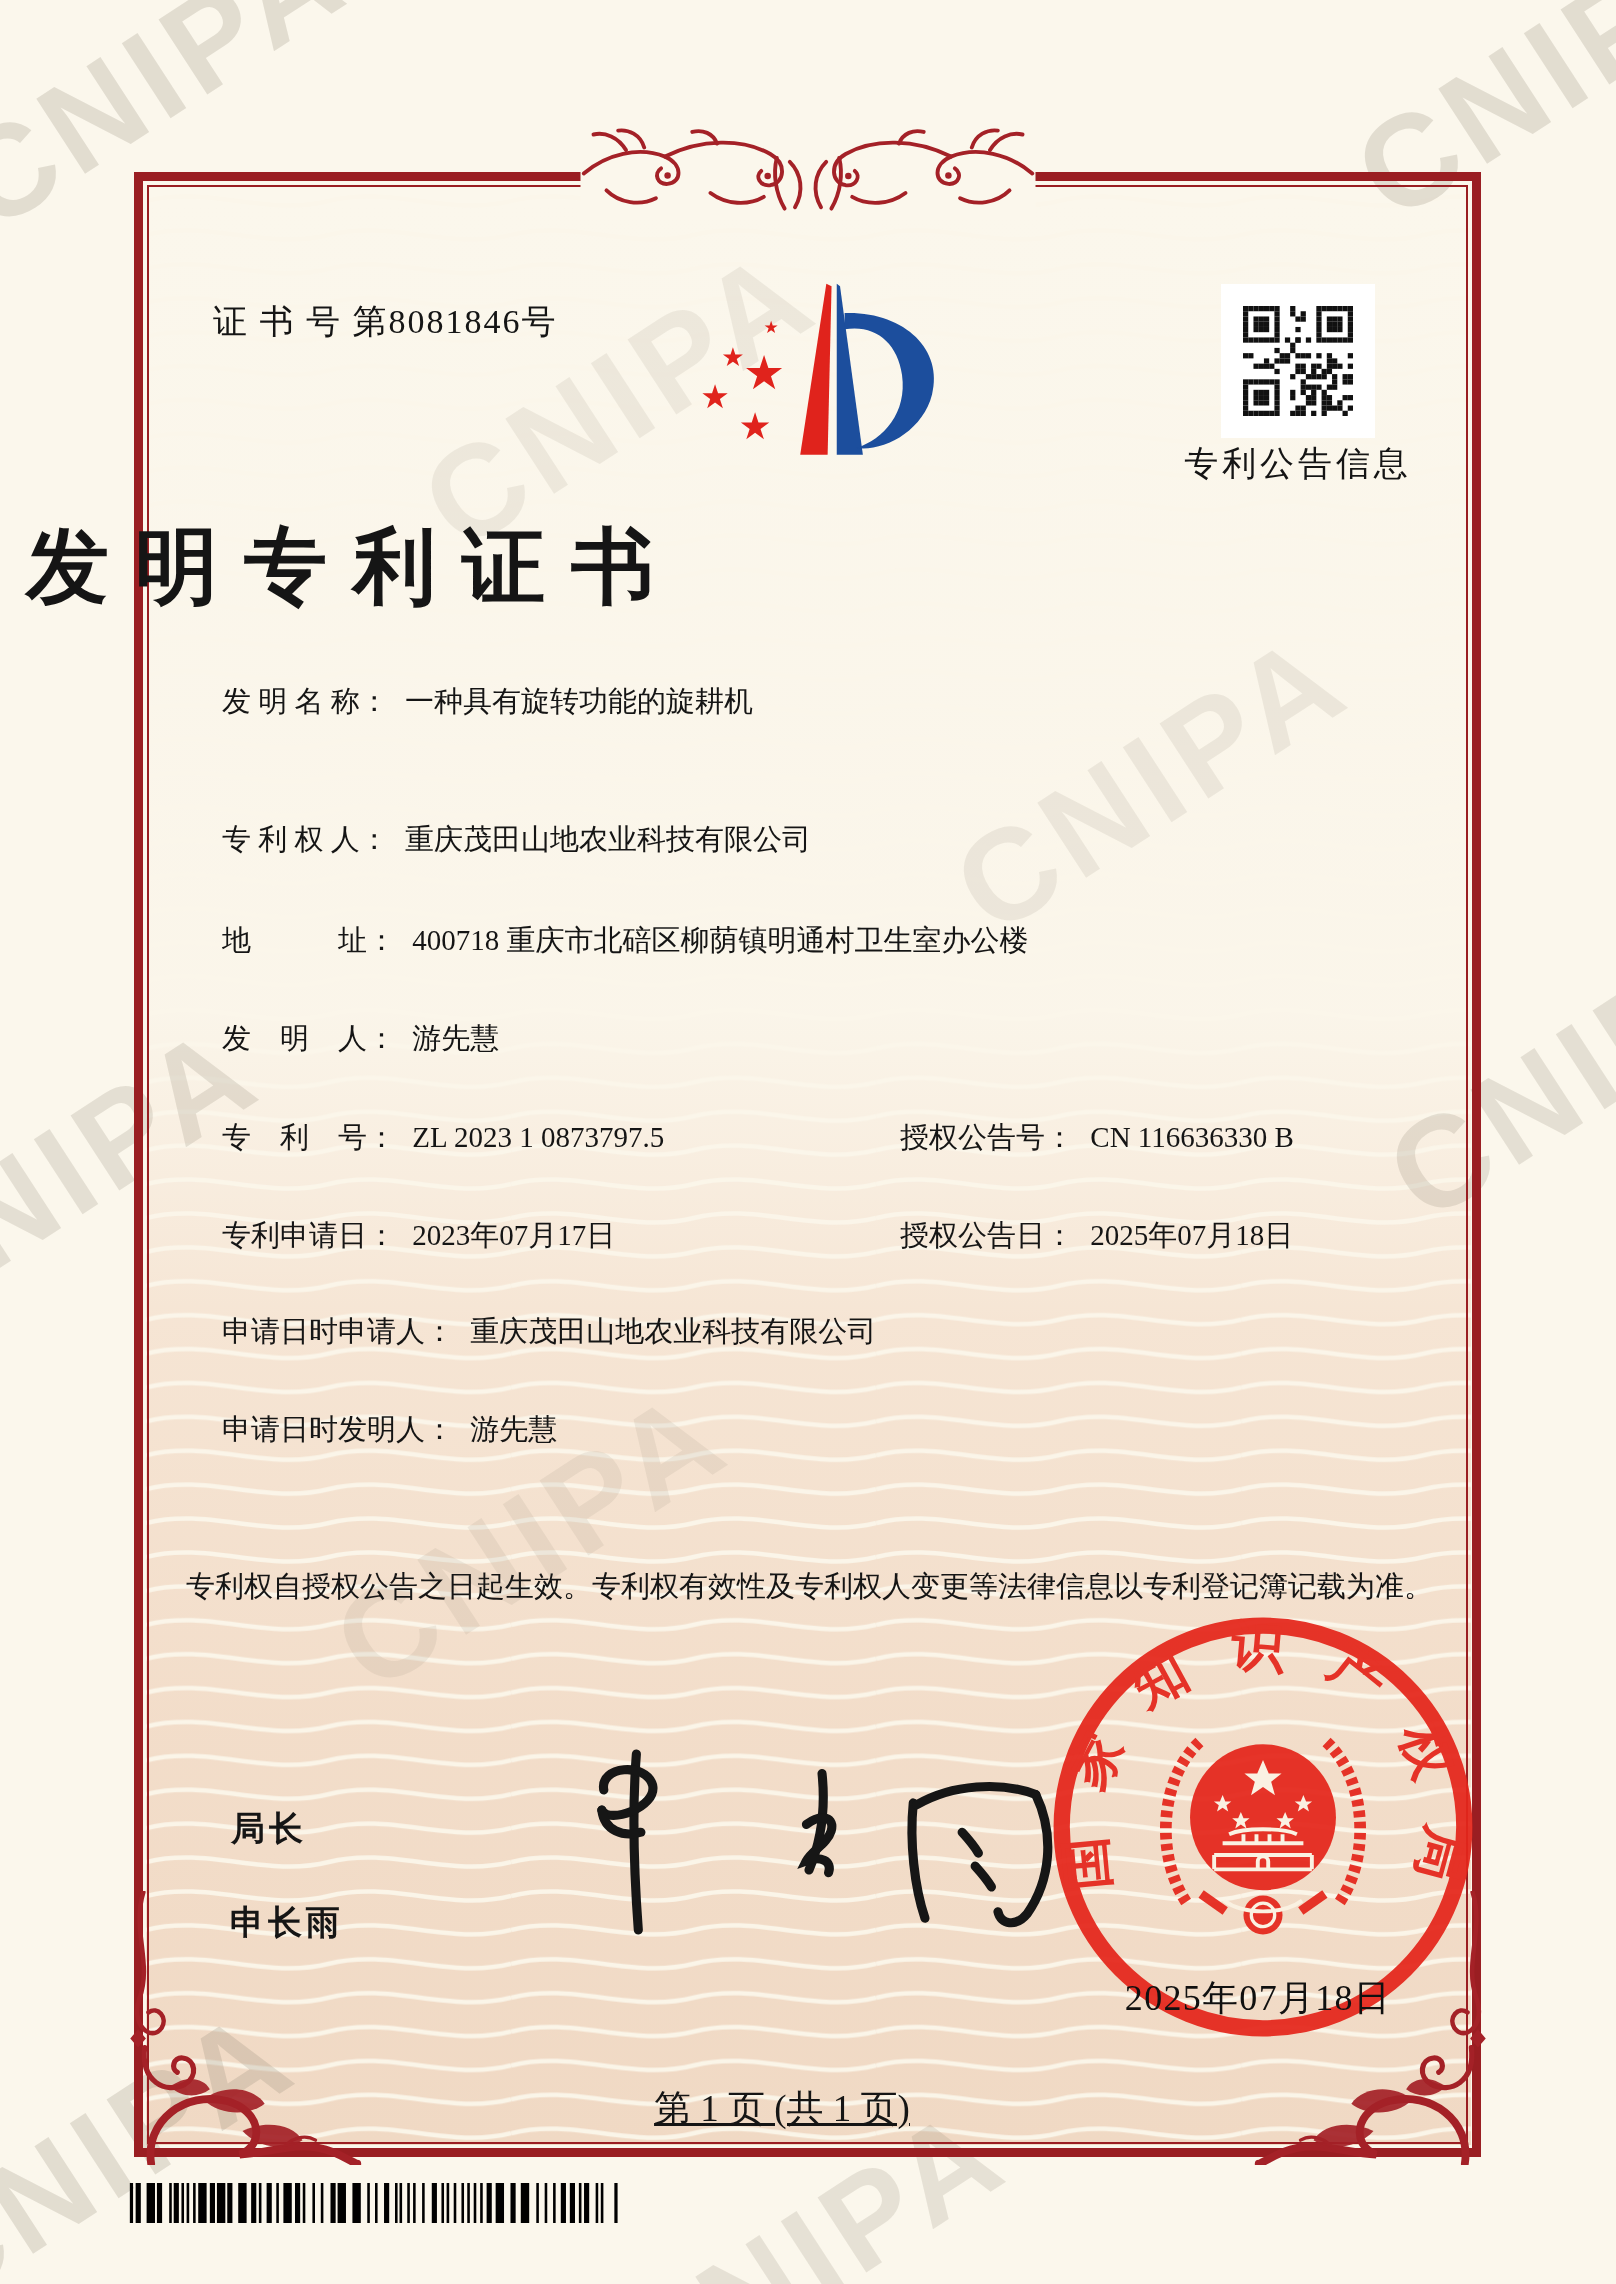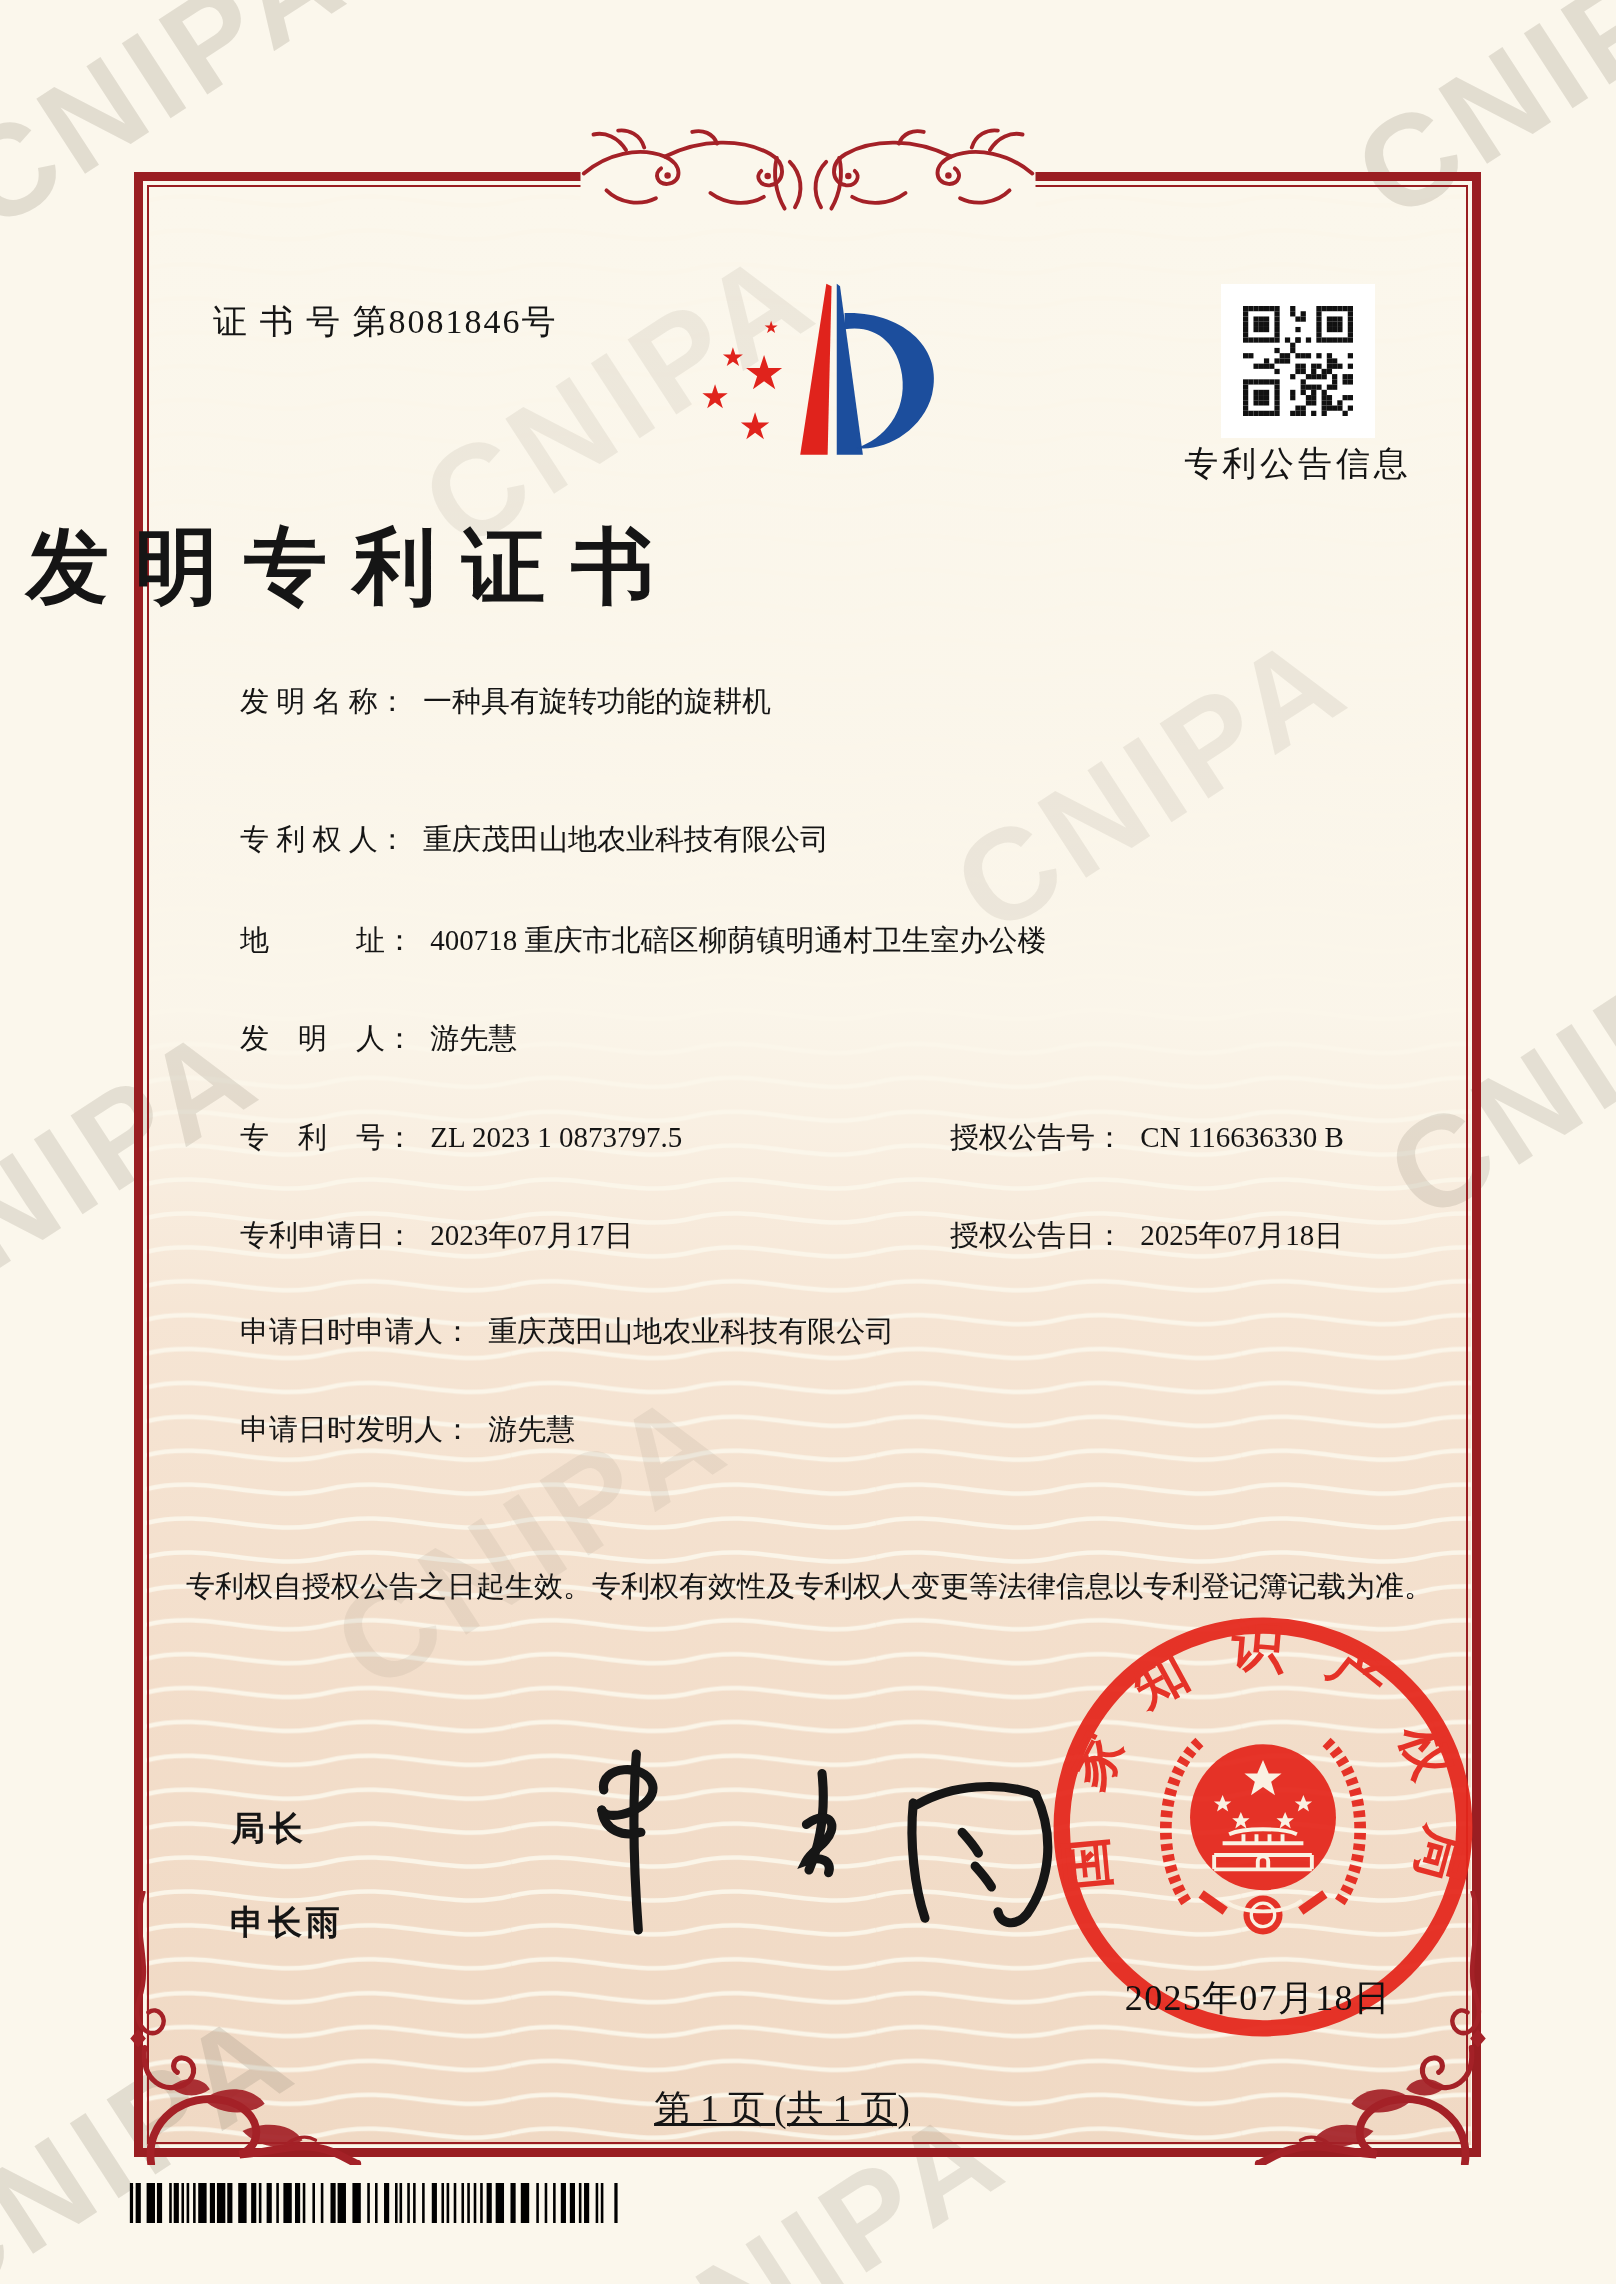--- a/index.html
+++ b/index.html
@@ -43,24 +43,24 @@
   .logo svg{position:absolute;left:0;top:0;}
   .logo .star{position:absolute;color:#E0231C;line-height:1;transform:translate(-50%,-50%);font-family:"DejaVu Sans",sans-serif;}
   .qr-box{position:absolute;left:1221px;top:284px;width:154px;height:154px;background:#ffffff;z-index:5;}
   .qr-box svg{position:absolute;left:21.5px;top:21.5px;fill:#111;}
   .qr-caption{position:absolute;left:1298px;top:441px;transform:translateX(-50%);font-size:34px;letter-spacing:3.9px;white-space:nowrap;z-index:5;}
   .title{
     position:absolute;left:0;top:512px;width:100%;z-index:5;
     font-size:83px;font-weight:bold;letter-spacing:26px;text-indent:26px;white-space:nowrap;
   }
   
-  .row{position:absolute;left:240px;font-size:29px;white-space:nowrap;z-index:5;width:1265px;}
+  .row{position:absolute;left:222px;font-size:29px;white-space:nowrap;z-index:5;width:1265px;}
   .row .lab{display:inline-block;}
   .row .val{margin-left:16.3px;}
-  .rcol{position:absolute;left:678px;top:0;margin-left:32px;}
+  .rcol{position:absolute;left:678px;top:0;}
   .r0{top:682px;}.r1{top:820px;}.r2{top:921px;}.r3{top:1019px;}
   .r4{top:1118px;}.r5{top:1216px;}.r6{top:1312px;}.r7{top:1410px;}
   
   .legal{position:absolute;left:186px;top:1558px;width:1249px;font-size:29px;line-height:56px;z-index:5;}
   .legal .l1{padding-left:65px;}
   
   .director-title{position:absolute;left:231px;top:1806px;font-size:34px;font-weight:bold;
     font-family:"Liberation Sans","DejaVu Sans",sans-serif;z-index:5;letter-spacing:3.9px;}
   .director-name{position:absolute;left:230px;top:1900px;font-size:34px;font-weight:bold;
     font-family:"Liberation Sans","DejaVu Sans",sans-serif;z-index:5;letter-spacing:3.9px;}

